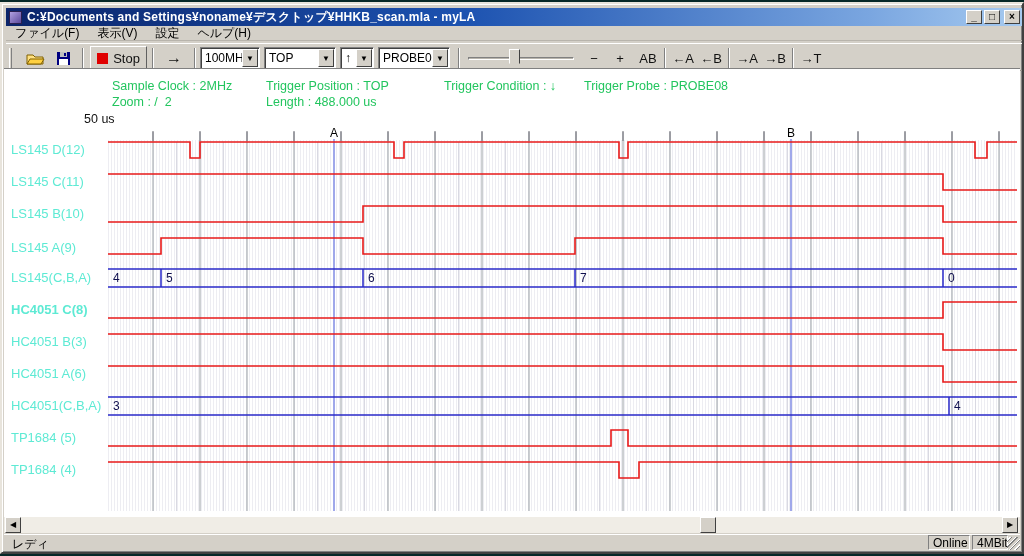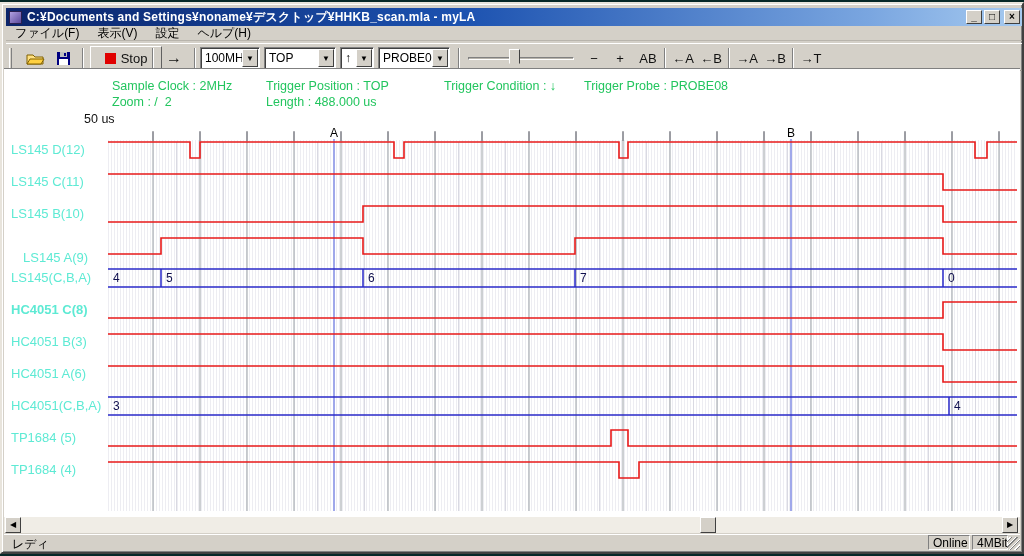--- a/index.html
+++ b/index.html
@@ -132,21 +132,21 @@
         <svg width="15" height="15">
           <rect x="1" y="1" width="13" height="13" fill="#000080"></rect>
           <rect x="4" y="1" width="7" height="5" fill="#c0c0c0"></rect>
           <rect x="8" y="2" width="2" height="3" fill="#000080"></rect>
           <rect x="3" y="8" width="9" height="6" fill="#fff"></rect>
         </svg>
       </div>
 
       <div class="sep" style="left:76px"></div>
 
-      <div class="tb-btn tb-raised" style="left:84px;width:72px">
+      <div class="tb-btn tb-raised" style="left:84px;width:57px">
         <span class="stop-square"></span>
         <span>Stop</span>
       </div>
 
       <div class="sep" style="left:146px"></div>
 
       <div class="tb-btn flat-btn arrow-glyph" style="left:152px;width:32px">
         <span>→</span>
       </div>
 
@@ -203,21 +203,21 @@
   <span class="info-text" style="left:584px;top:79px">Trigger Probe : PROBE08</span>
   <span class="info-text" style="left:112px;top:95px">Zoom : /  2</span>
   <span class="info-text" style="left:266px;top:95px">Length : 488.000 us</span>
 
   <span class="scale-label">50 us</span>
 
   <div id="channel-labels">
       <div class="chan-label" style="top: 142px;">LS145 D(12)</div>
       <div class="chan-label" style="top: 174px;">LS145 C(11)</div>
       <div class="chan-label" style="top: 206px;">LS145 B(10)</div>
-      <div class="chan-label" style="top: 250px; margin-left: 12px;">LS145 A(9)</div>
+      <div class="chan-label" style="top: 240px;">LS145 A(9)</div>
       <div class="chan-label" style="top: 270px;">LS145(C,B,A)</div>
       <div class="chan-label" style="top: 302px; font-weight: bold;">HC4051 C(8)</div>
       <div class="chan-label" style="top: 334px;">HC4051 B(3)</div>
       <div class="chan-label" style="top: 366px;">HC4051 A(6)</div>
       <div class="chan-label" style="top: 398px;">HC4051(C,B,A)</div>
       <div class="chan-label" style="top: 430px;">TP1684 (5)</div>
       <div class="chan-label" style="top: 462px;">TP1684 (4)</div>
     </div>
 
   <div class="wavearea">

